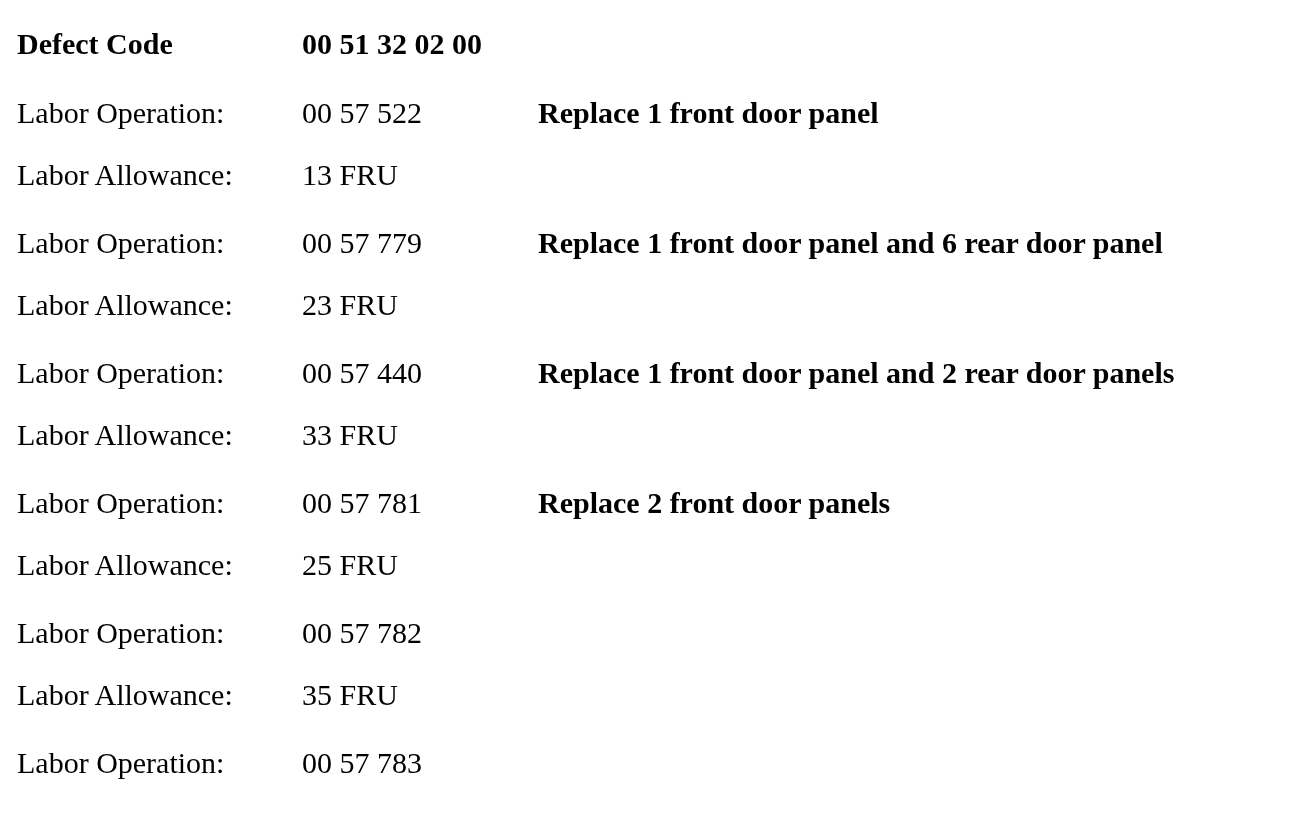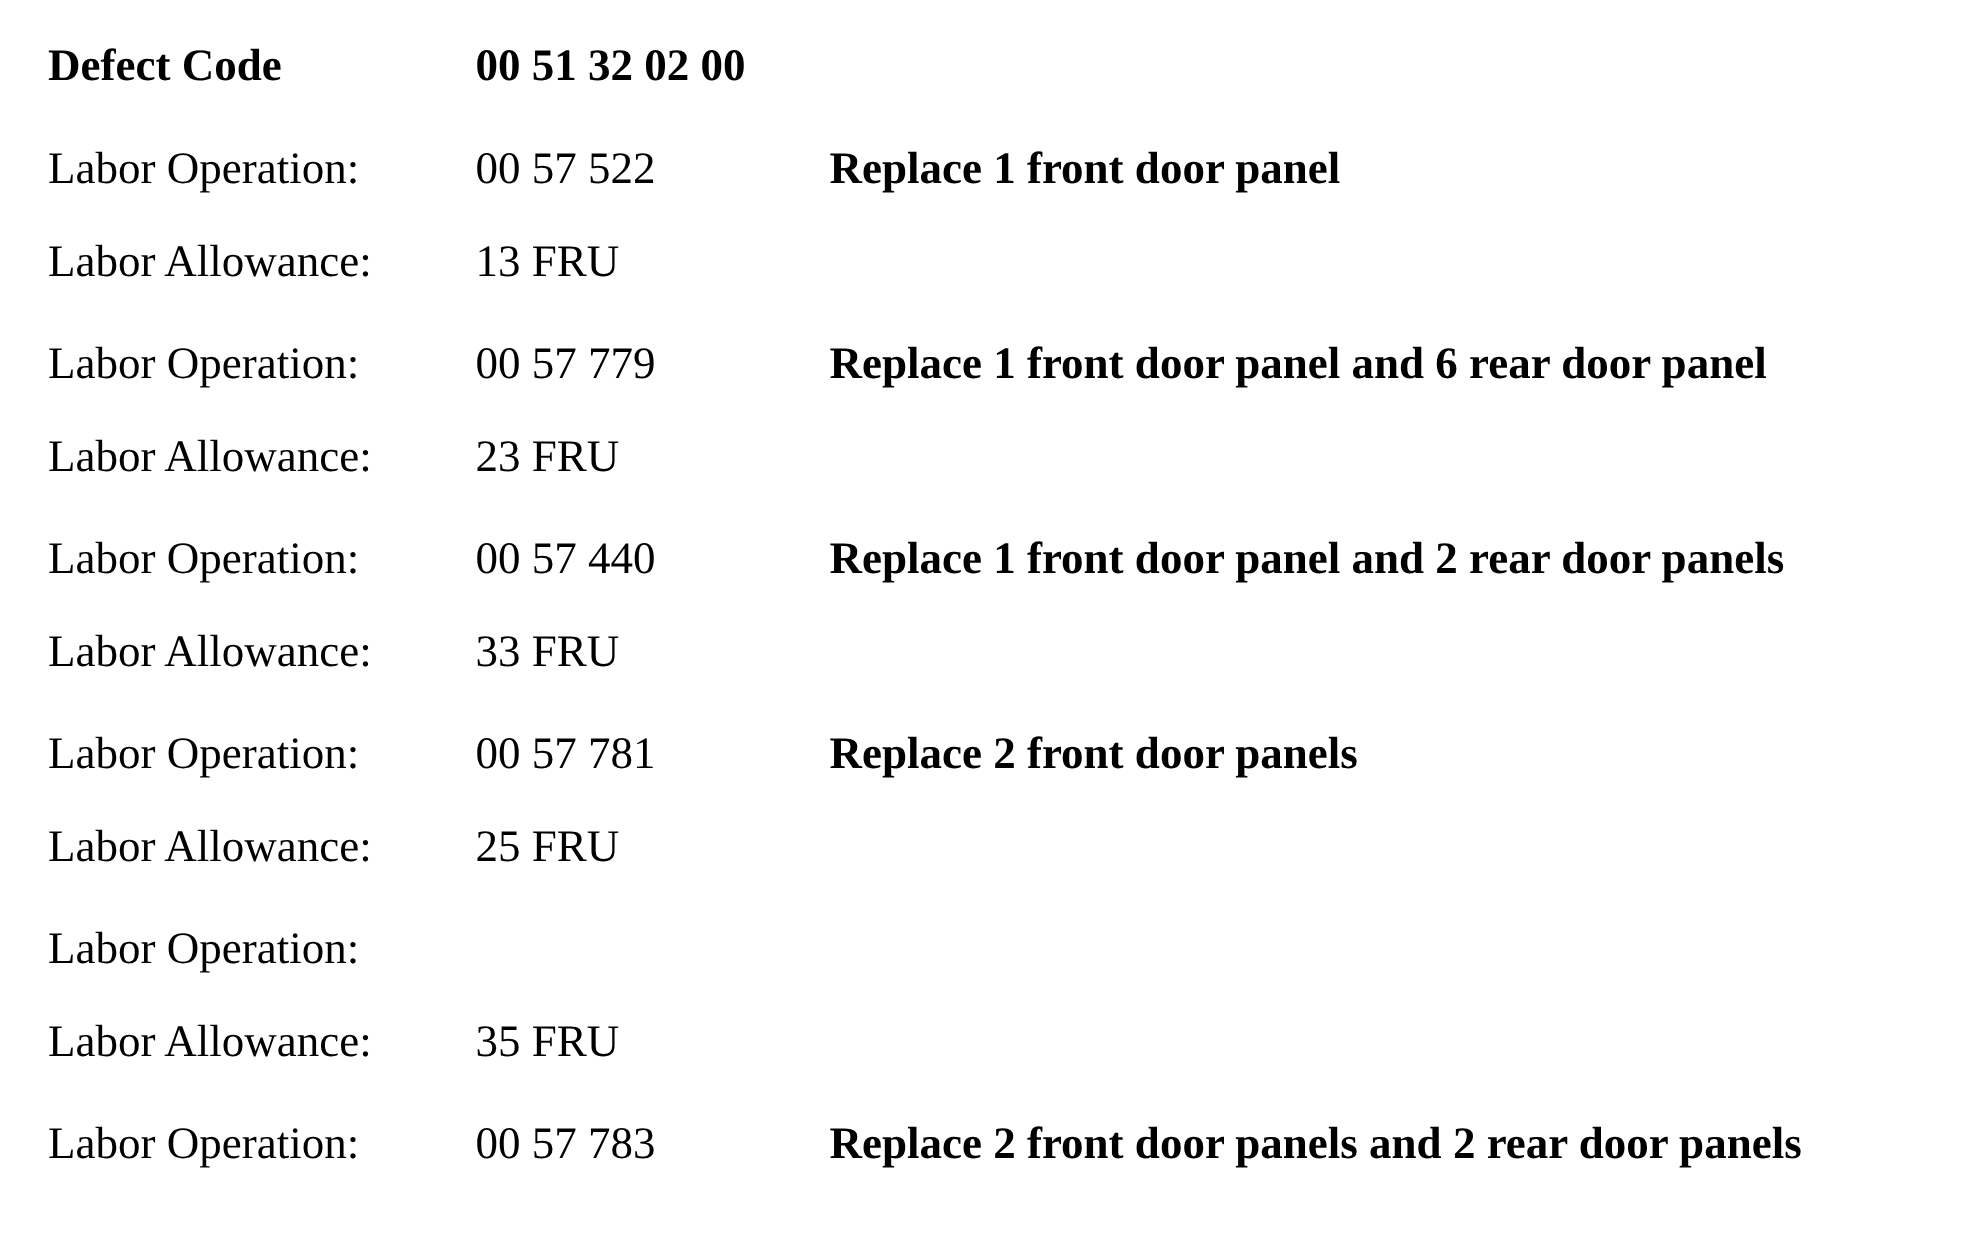--- a/index.html
+++ b/index.html
@@ -4,21 +4,21 @@
 <style>
   * { margin: 0; padding: 0; box-sizing: border-box; }
   html, body { background: #ffffff; }
   body {
     width: 1312px;
     height: 838px;
     overflow: hidden;
     font-family: "Liberation Serif", "DejaVu Serif", serif;
     color: #000000;
   }
-  .page { padding: 25px 10px 0 32px; }
+  .page { padding: 25px 10px 0 17px; }
   .row {
     display: flex;
     align-items: baseline;
     font-size: 30px;
     line-height: 38px;
     height: 38px;
     white-space: nowrap;
   }
   .col1 { flex: 0 0 285px; }
   .col2 { flex: 0 0 236px; }
@@ -82,28 +82,28 @@
     </div>
     <div class="row">
       <span class="col1">Labor Allowance:</span>
       <span class="col2">25 FRU</span>
     </div>
   </div>
 
   <div class="group">
     <div class="row">
       <span class="col1">Labor Operation:</span>
+      <span class="col2">00 57 782</span>
     </div>
     <div class="row">
       <span class="col1">Labor Allowance:</span>
       <span class="col2">35 FRU</span>
     </div>
   </div>
 
   <div class="group">
     <div class="row">
       <span class="col1">Labor Operation:</span>
       <span class="col2">00 57 783</span>
-      <span class="col3">Replace 2 front door panels and 2 rear door panels</span>
     </div>
   </div>
 
 </div>
 
 </body></html>

